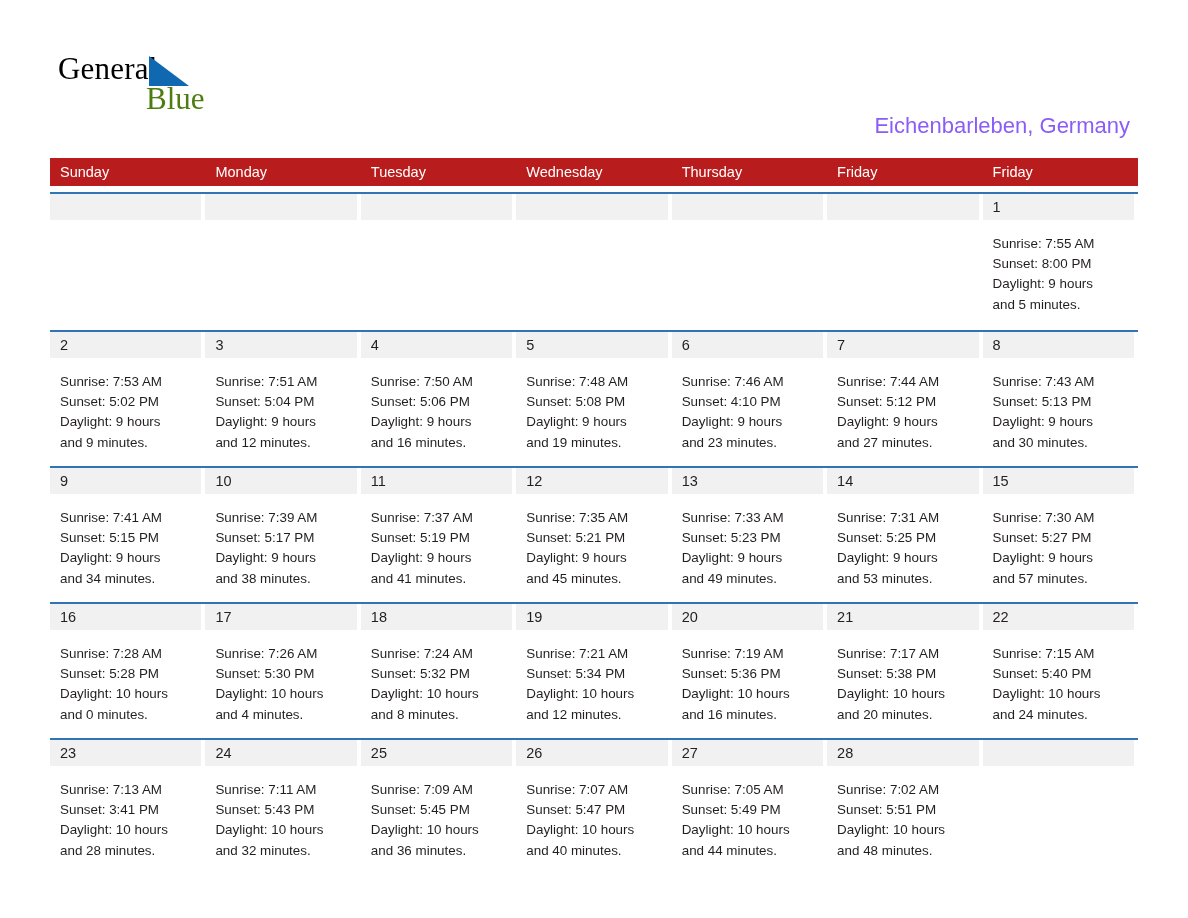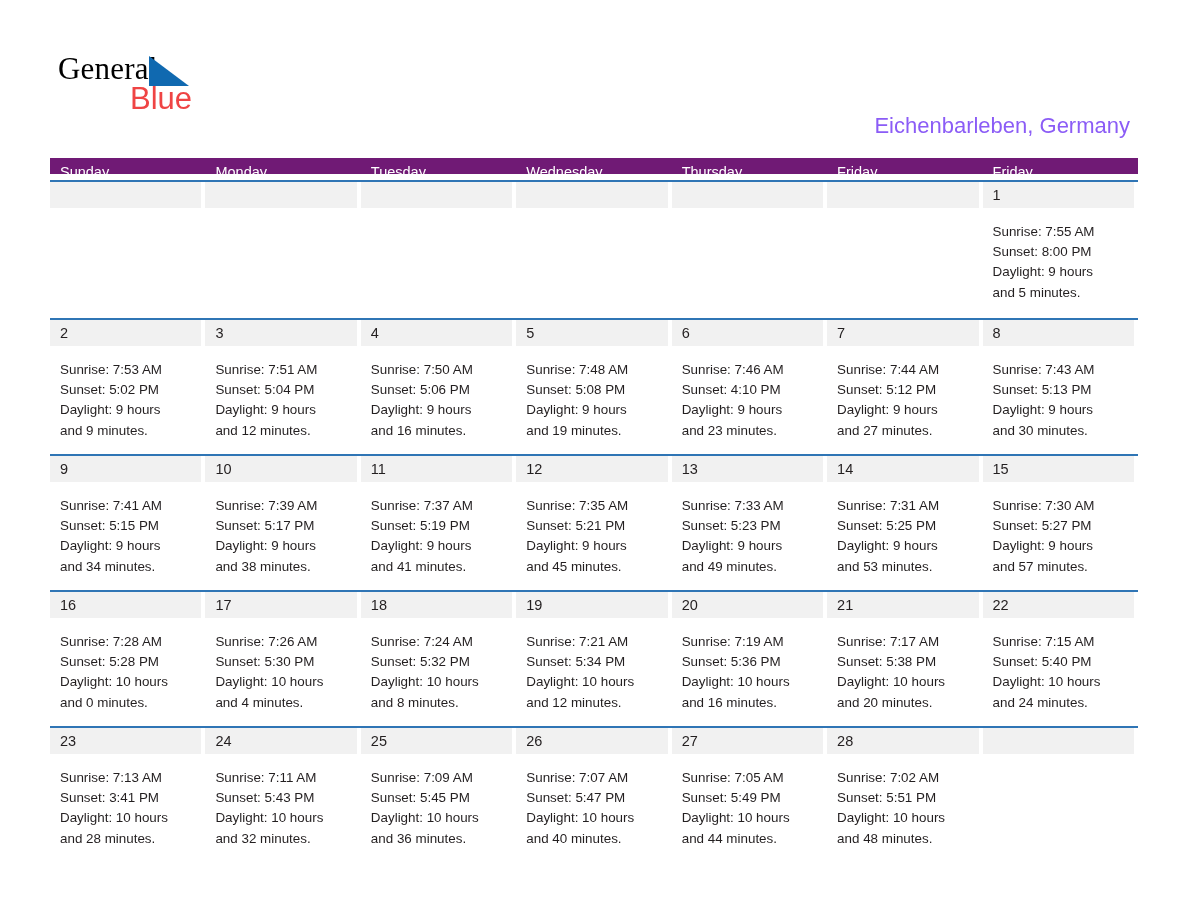--- a/index.html
+++ b/index.html
@@ -53,25 +53,26 @@
     position: absolute;
     left: 91px;
     top: 6px;
     width: 0;
     height: 0;
     border-left: 40px solid #1069b0;
     border-top: 30px solid transparent;
   }
   .logo-blue {
     position: absolute;
-    left: 72px;
+    left: 88px;
     top: 30px;
     font-size: 31px;
-    color: #ef4444;
+    color: #4d7c0f;
     line-height: 38px;
+    font-family: Liberation Serif, serif;
   }
 
   .title {
     position: absolute;
     right: 58px;
     top: 49px;
     font-size: 41px;
     color: #231f20;
     text-align: right;
     line-height: 48px;
@@ -92,22 +93,22 @@
   .calendar {
     position: absolute;
     left: 50px;
     top: 158px;
     width: 1088px;
   }
 
   .dow-row {
     display: flex;
     width: 100%;
-    background: #701a75;
-    height: 16px;
+    background: #b91c1c;
+    height: 28px;
   }
   .dow {
     flex: 1 1 0;
     color: #ffffff;
     font-size: 14.5px;
     line-height: 28px;
     padding-left: 10px;
     box-sizing: border-box;
     white-space: nowrap;
     overflow: hidden;

